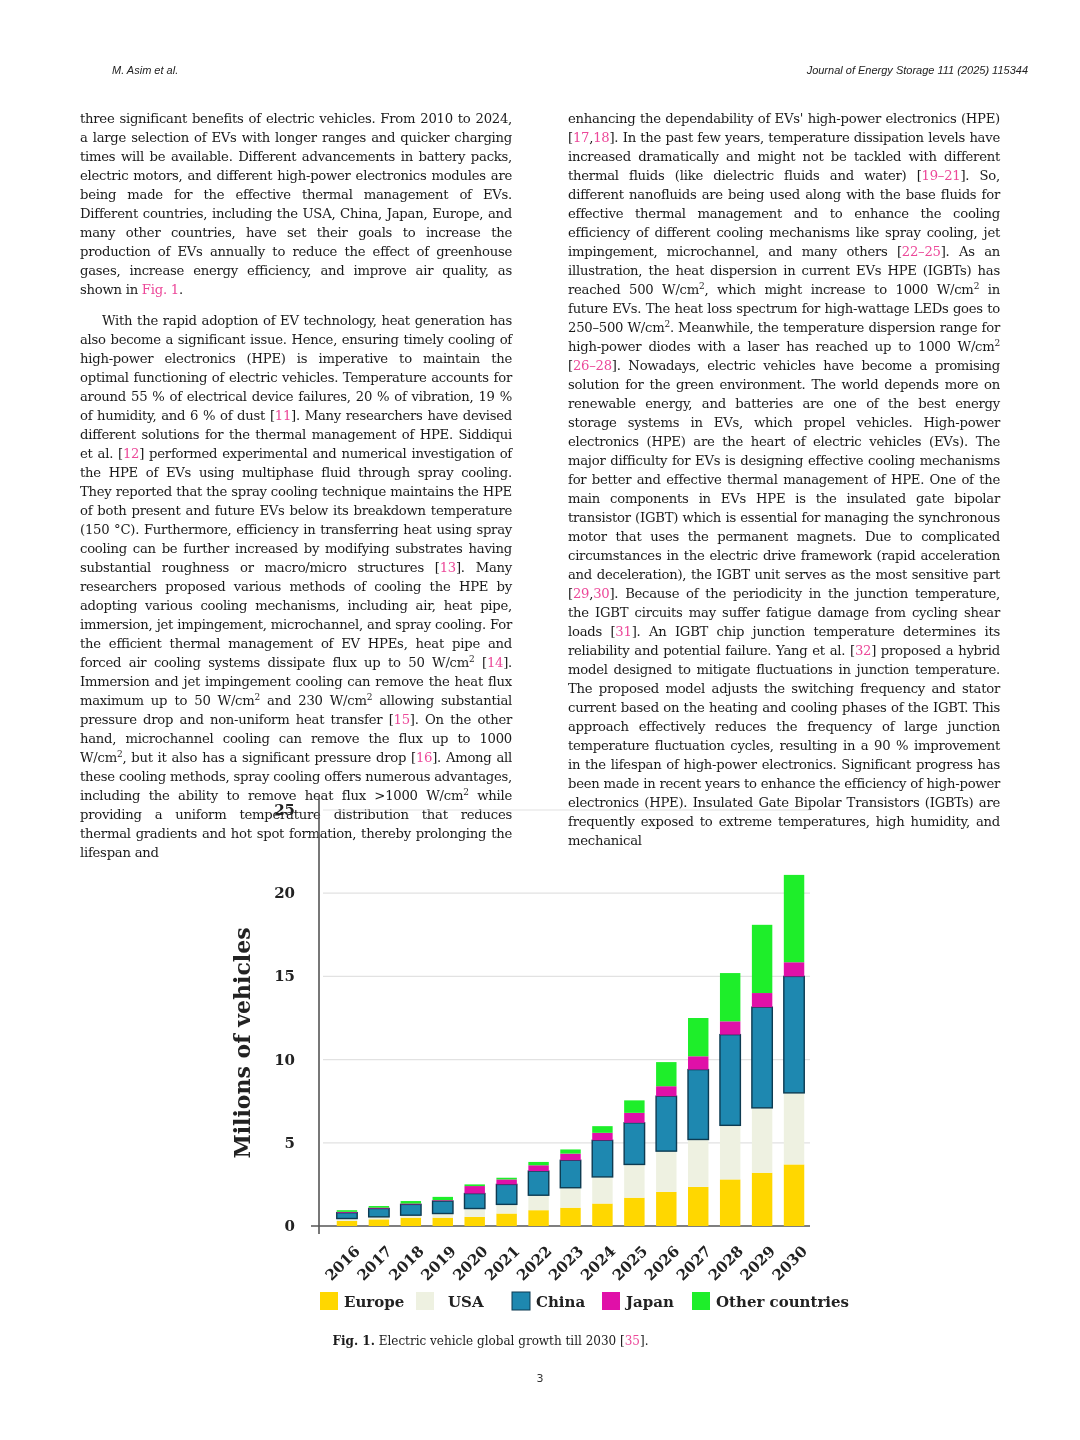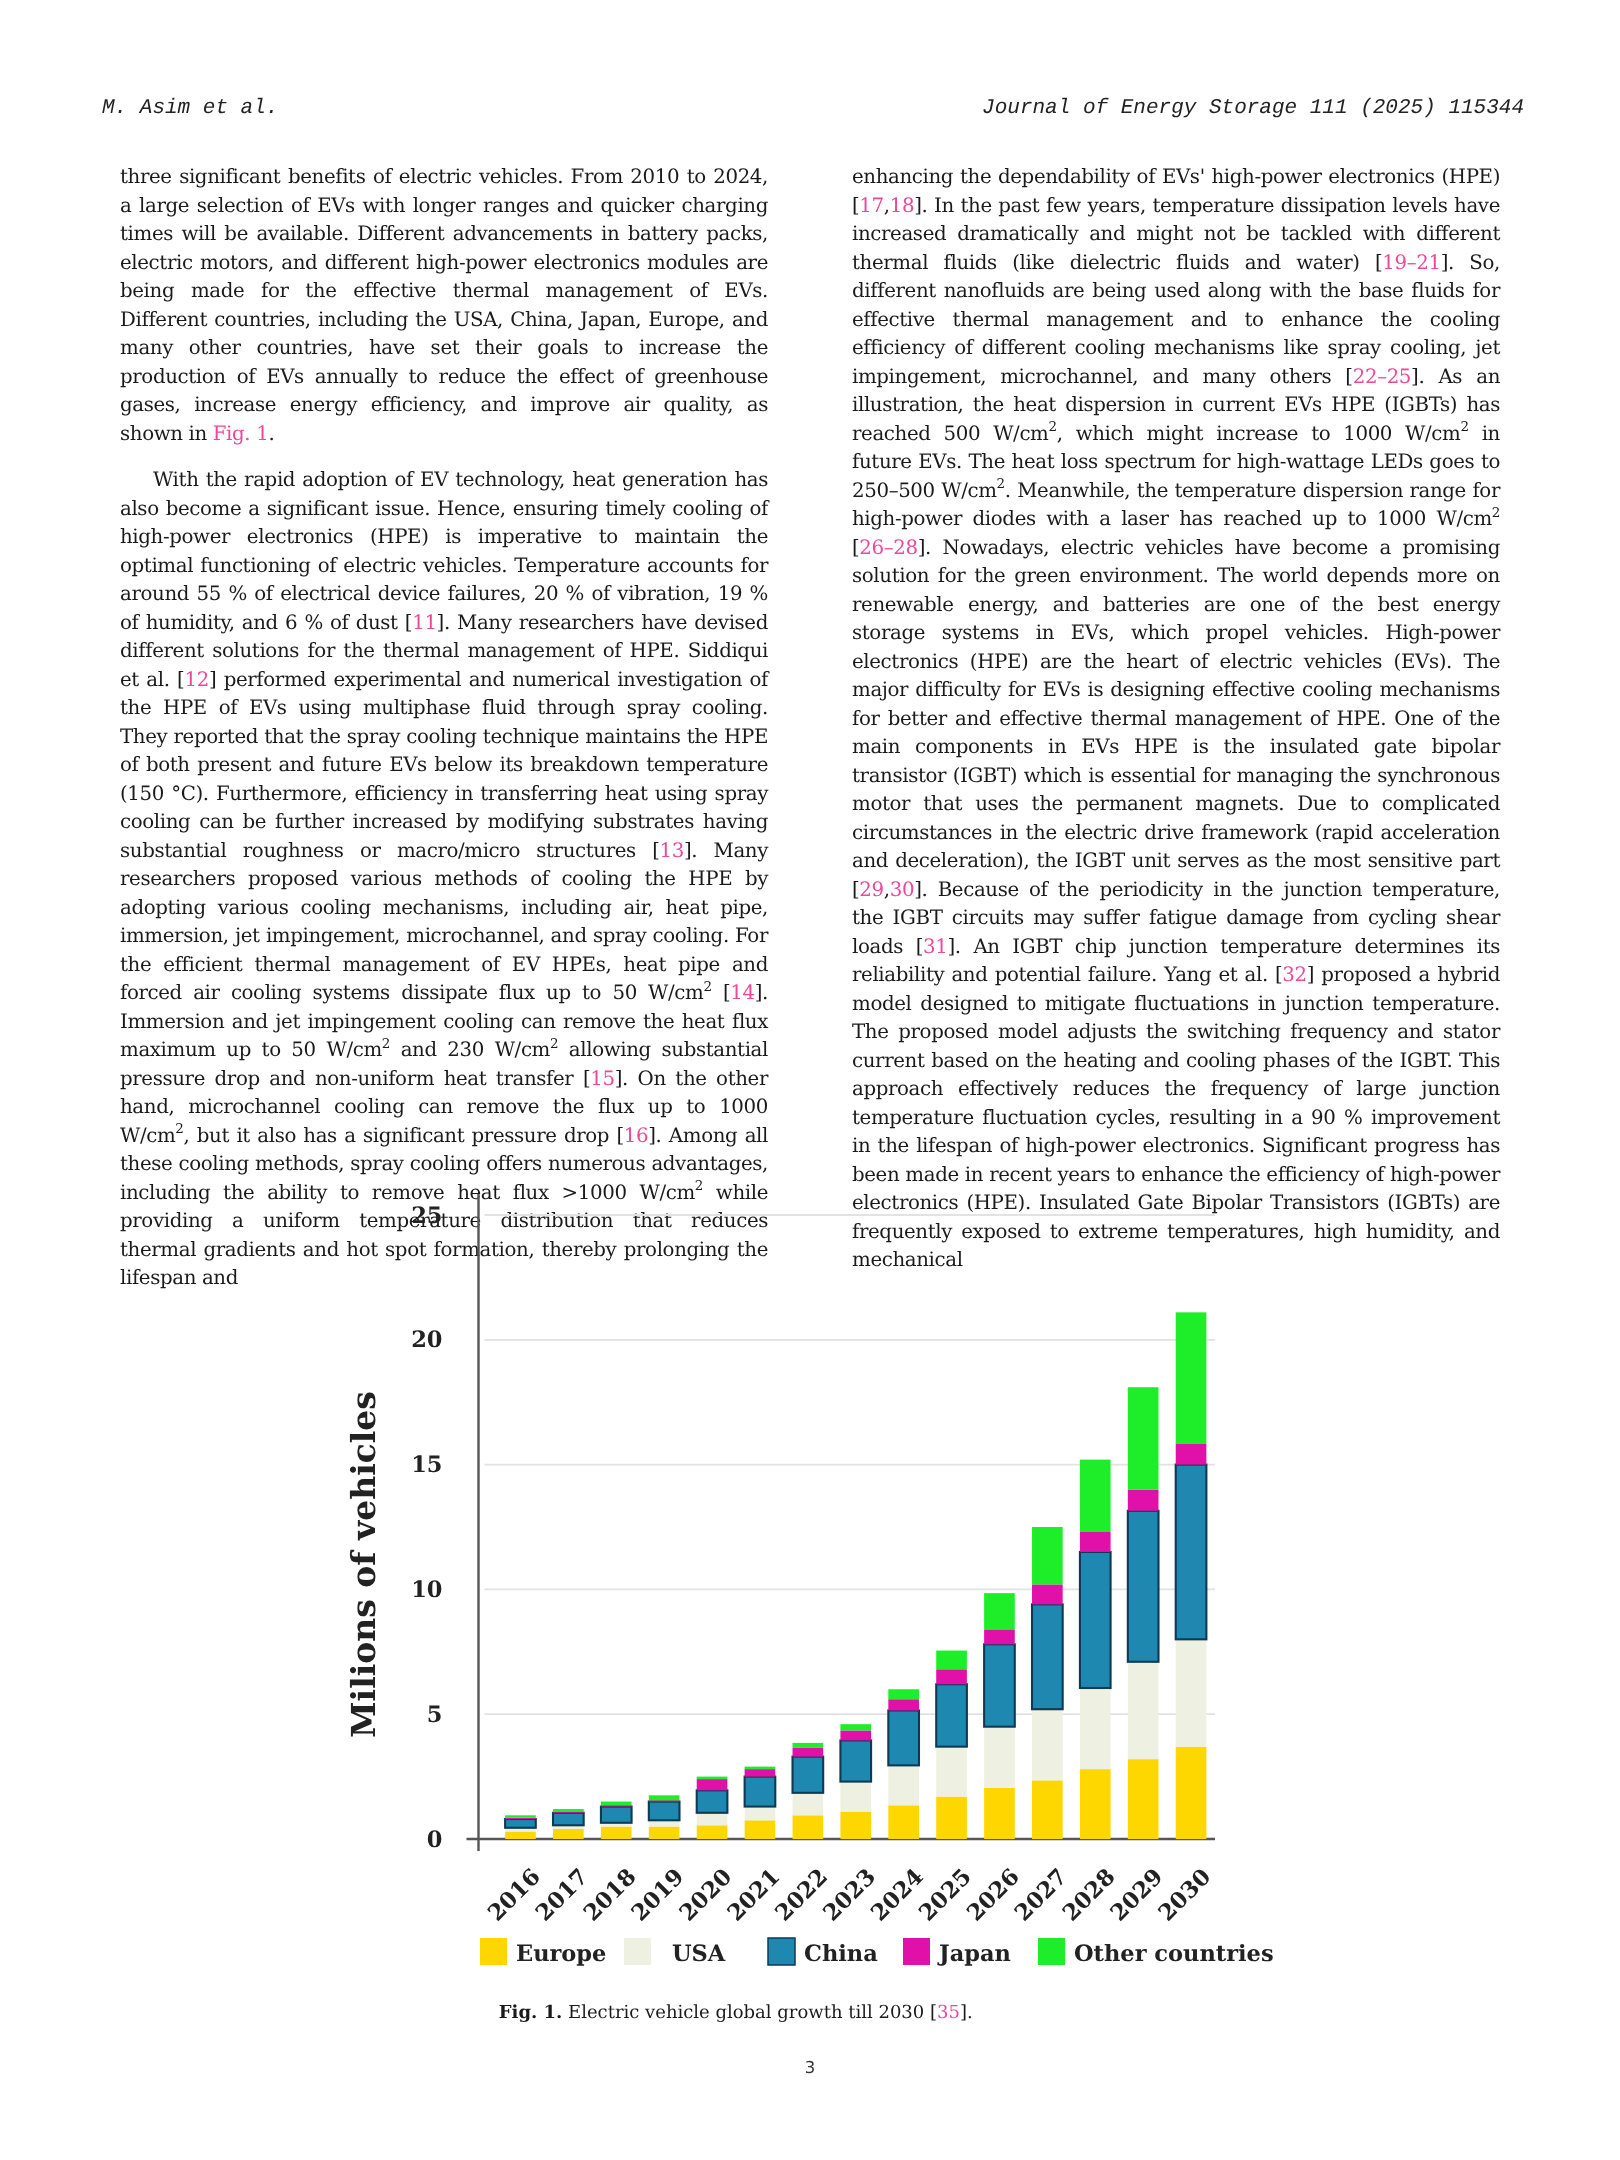--- a/index.html
+++ b/index.html
@@ -1,21 +1,21 @@
 <!DOCTYPE html>
 <html><head>
 <meta charset="utf-8">
 <style>
   html, body { margin: 0; padding: 0; background: #ffffff; }
   body { width: 1080px; height: 1440px; position: relative; overflow: hidden;
          font-family: "DejaVu Serif", "Liberation Serif", serif; color: #1a1a1a; }
-  .running-head { position: absolute; top: 64px; font-size: 14px; font-style: italic;
-                  font-family: Liberation Mono, monospace; color: #222; }
+  .running-head { position: absolute; top: 64px; font-size: 11px; font-style: italic;
+                  font-family: Liberation Sans, sans-serif; color: #222; margin-left: 44px; }
   .rh-left { left: 68px; }
-  .rh-right { right: 64px; }
+  .rh-right { right: 52px; }
   .column { position: absolute; top: 97px; width: 456px; font-size: 13.2px; line-height: 19px;
             text-align: justify; hyphens: auto; font-family: "DejaVu Serif", serif; letter-spacing: -0.25px; }
   .col-left { left: 68px; }
   .col-right { left: 556px; }
   .column p { margin: 12px; }
   .column p.indent { text-indent: 22px; }
   .ref { color: #ec4899; }
   sup { font-size: 9px; line-height: 0; }
   .figure { position: absolute; left: 220px; top: 790px; width: 640px; height: 560px; }
   .figure svg { position: absolute; left: 0; top: 0; }

